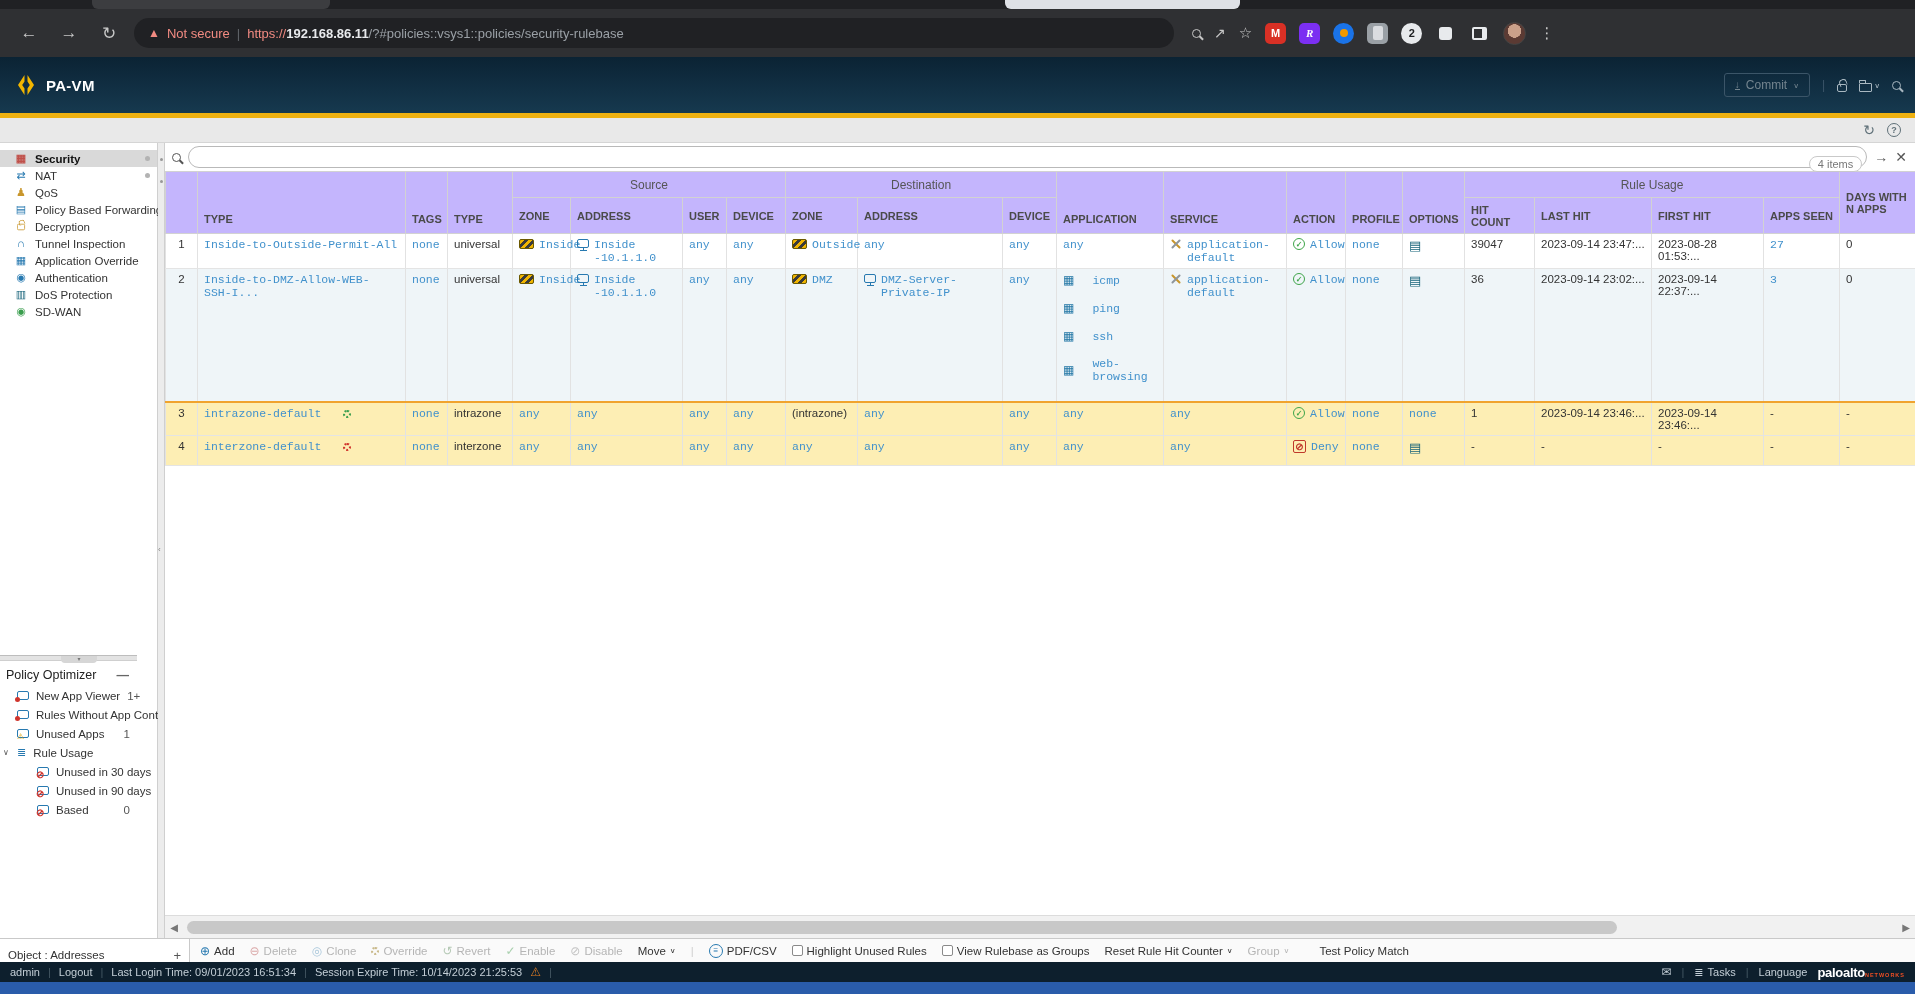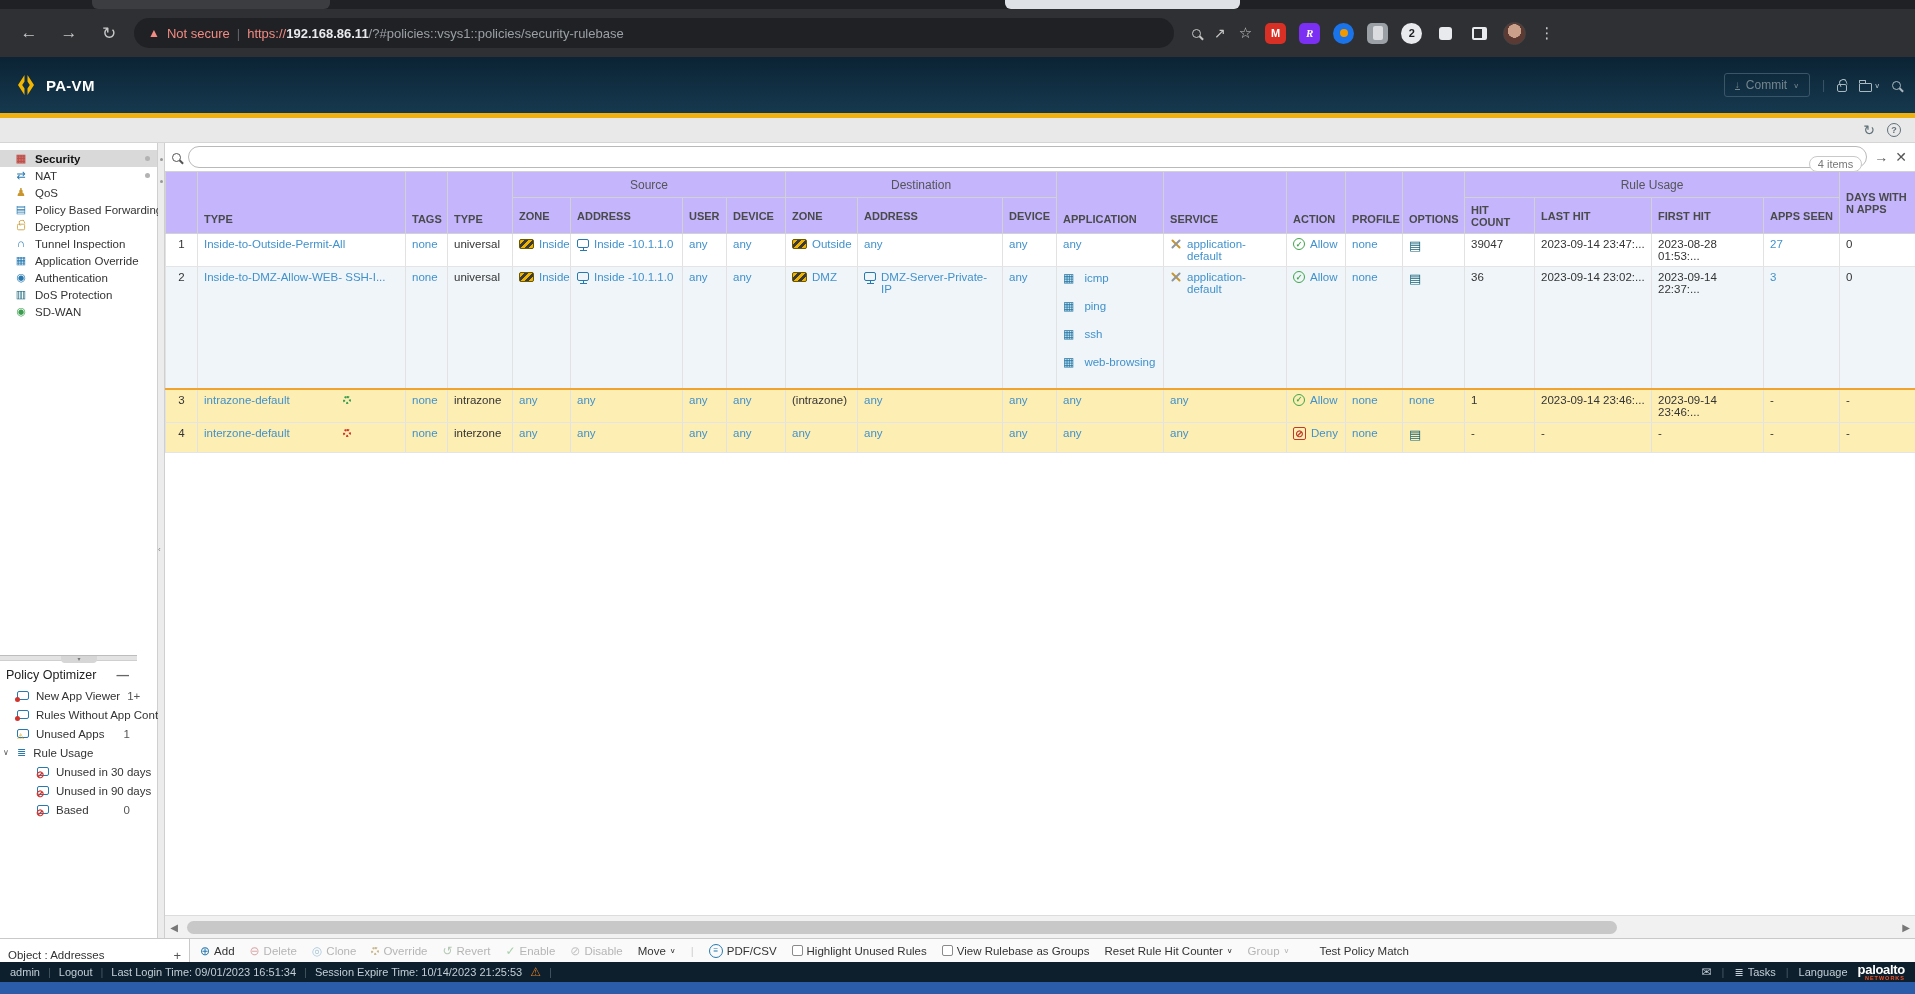--- a/index.html
+++ b/index.html
@@ -78,23 +78,23 @@
   #rules thead th.grp { text-align:center; vertical-align:middle; font-weight:normal; font-size:12px; color:#555; height:26px; }
   #rules thead th.span2 { vertical-align:bottom; padding-bottom:8px; }
   #rules thead tr.colrow th { height:36px; vertical-align:middle; }
   #rules tbody td { border-left:1px solid #e2e2e2; border-right:1px solid #e2e2e2; border-bottom:1px solid #e4e4e4; font-size:11.5px; padding:4px 6px; vertical-align:top; color:#333; }
   tr.r1 { height:30px; }
   tr.r2 { height:122px; background:#eff5f8; }
   tr.r3 { height:31px; background:#fdeeb4; }
   tr.r4 { height:30px; background:#fdeeb4; }
   tr.r3 td { border-top:2px solid #f0a32e; border-bottom:2px solid #f0a32e; }
   tr.r4 td { border-bottom:2px solid #f0a32e; }
-  .lnk { color:#4191cc; }
+  .lnk { color:#4191cc;font-family:Liberation Mono, monospace; }
   .cellflex { display:flex; align-items:flex-start; gap:5px; }
-  .applist > div { display:flex; align-items:center; gap:10px; margin-bottom:14px; }
+  .applist > div { display:flex; align-items:center; gap:18px; margin-bottom:14px; }
   .namecell { display:flex; align-items:center; }
   .gearwrap { margin-left:auto; margin-right:48px; }
 
   
   .izone { display:inline-block; width:15px; height:10px; border-radius:2px; flex:none; margin-top:1px;
            background:repeating-linear-gradient(135deg,#f0b400 0 3px,#3a3a3a 3px 6px); border:1px solid #6b5900; }
   .ihost { position:relative; display:inline-block; width:12px; height:9px; border:1.3px solid #2779b0; border-radius:2px; flex:none; margin-top:1px; }
   .ihost::before { content:""; position:absolute; left:4.5px; bottom:-2.5px; width:1.5px; height:2px; background:#2779b0; }
   .ihost::after { content:""; position:absolute; left:1.5px; right:1.5px; bottom:-4px; height:1.4px; background:#2779b0; }
   .iappgrid::before { content:"\25A6"; color:#2176a5; font-size:12px; }
@@ -132,21 +132,21 @@
   #objectbar .plus { margin-left:auto; color:#555; font-size:13px; }
   #btoolbar { flex:1; background:#fafafa; border-top:1px solid #c9c9c9; display:flex; align-items:center; padding-left:10px; gap:15px; font-size:11.5px; color:#333; white-space:nowrap; }
   .tbi { display:flex; align-items:center; gap:4px; }
   .tbi.dis { color:#b5b5b5; }
   .tico { font-size:12px; }
   .tsep { color:#cfcfcf; }
 
   #statusbar { left:0; top:962px; width:1915px; height:20px; background:#0d1f2d; color:#c3ced6; font-size:11px; display:flex; align-items:center; padding:0 10px; gap:8px; }
   .st-sep { color:#455864; }
   #status-right { margin-left:auto; display:flex; align-items:center; gap:10px; }
-  #pan-brand { display:flex; flex-direction:column; align-items:flex-end; line-height:1; }
+  #pan-brand { display:flex; flex-direction:row; align-items:flex-end; line-height:1; }
   #pan-brand .b1 { color:#fff; font-weight:bold; font-size:13px; letter-spacing:-.3px; }
   #pan-brand .b2 { color:#f04e23; font-size:5.5px; font-weight:bold; letter-spacing:1px; }
 
   #bluestrip { left:0; top:982px; width:1915px; height:12px; background:#2a5caa; }
 </style>
 </head>
 <body>
 
 <div class="abs" id="chrome">
   <div class="tab-sliver" style="left:92px;width:238px;background:#3c3d40;"></div>

